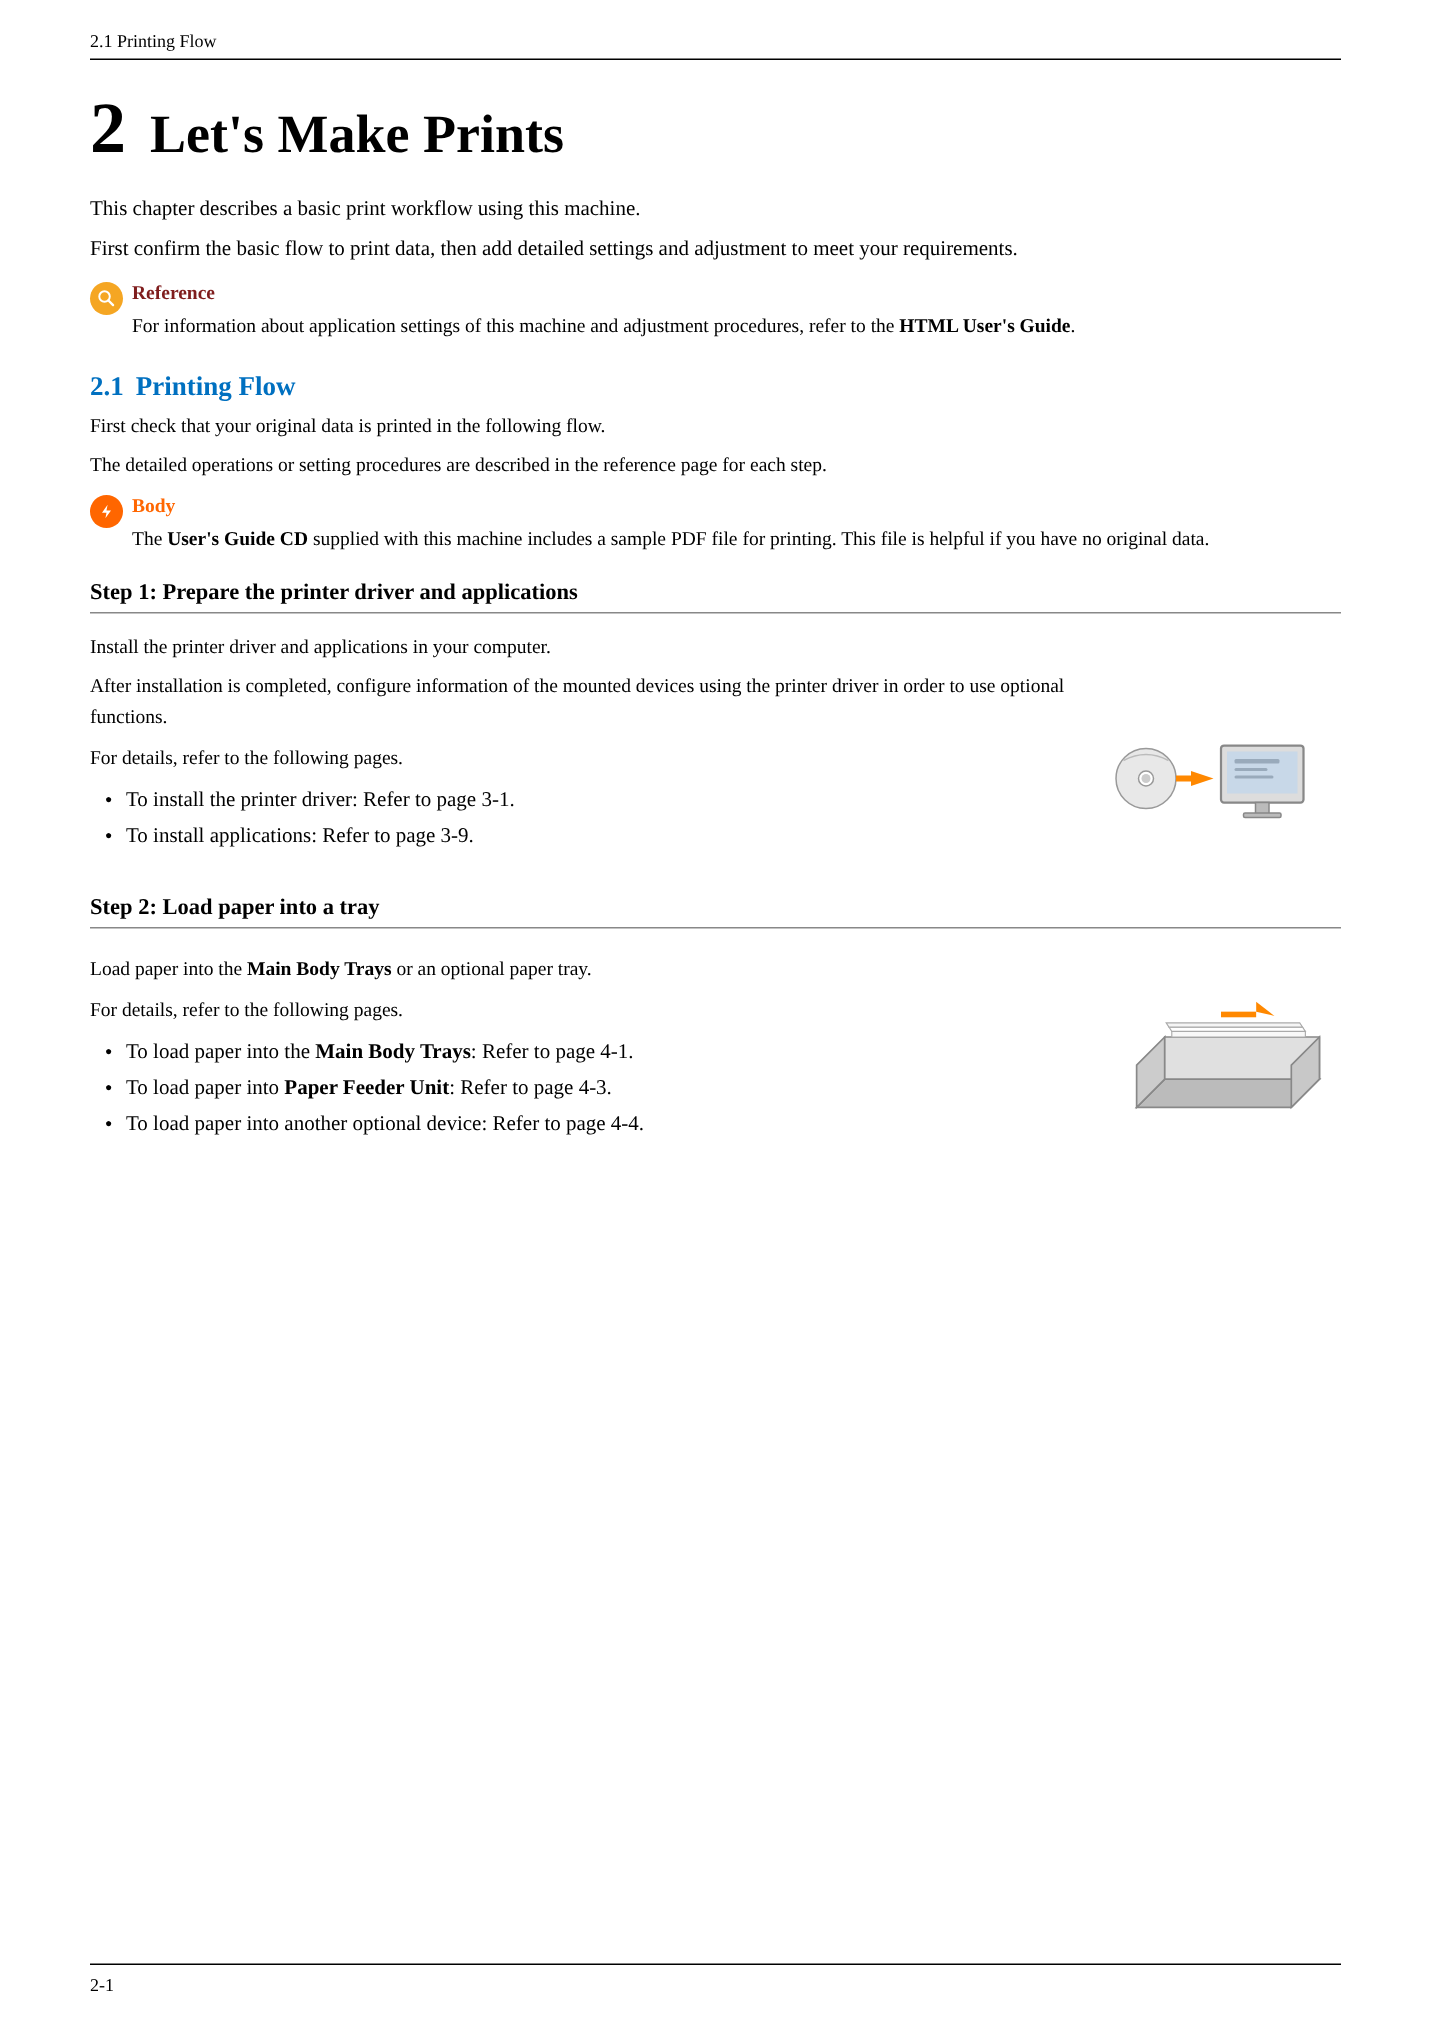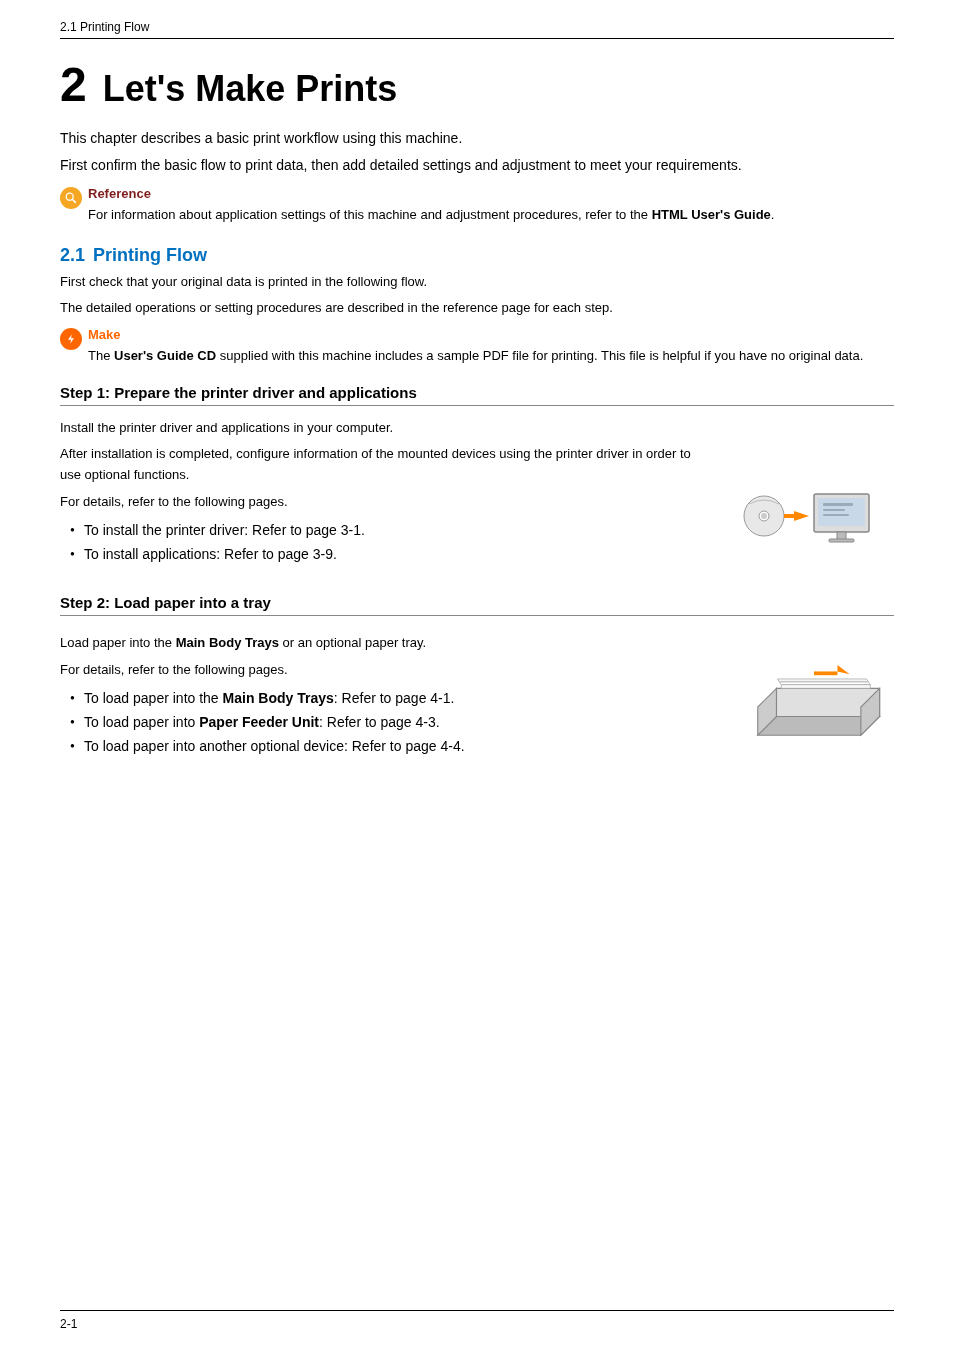--- a/index.html
+++ b/index.html
@@ -11,20 +11,21 @@
       width: 954px;
       min-height: 1351px;
       padding: 0;
     }
     .page-container {
       width: 954px;
       min-height: 1351px;
       background: #fff;
       padding: 20px 60px 40px 60px;
       position: relative;
+      font-family: Liberation Serif, serif;
     }
     .header-bar {
       border-bottom: 1px solid #000;
       padding-bottom: 4px;
       margin-bottom: 18px;
       font-size: 12px;
     }
     .chapter-title {
       font-size: 38px;
       font-weight: bold;
@@ -229,21 +230,21 @@
   <p class="section-desc">The detailed operations or setting procedures are described in the reference page for each step.</p>
 
   <div class="tips-box">
     <div class="tips-icon">
 
       <svg viewBox="0 0 16 16" fill="white" width="12" height="12">
         <polygon points="9,2 4,9 8,9 7,14 12,7 8,7"></polygon>
       </svg>
     </div>
     <div>
-      <div class="tips-label">Make</div>
+      <div class="tips-label">Body</div>
       <p class="tips-content">
         <span>The </span><strong>User's Guide CD</strong><span> supplied with this machine includes a sample PDF file for printing. This file is helpful if you have no original data.</span>
       </p>
     </div>
   </div>
 
   <div class="step-section">
     <div class="step-heading">Step 1: Prepare the printer driver and applications</div>
     <div class="step-body">
       <div class="step-text">

